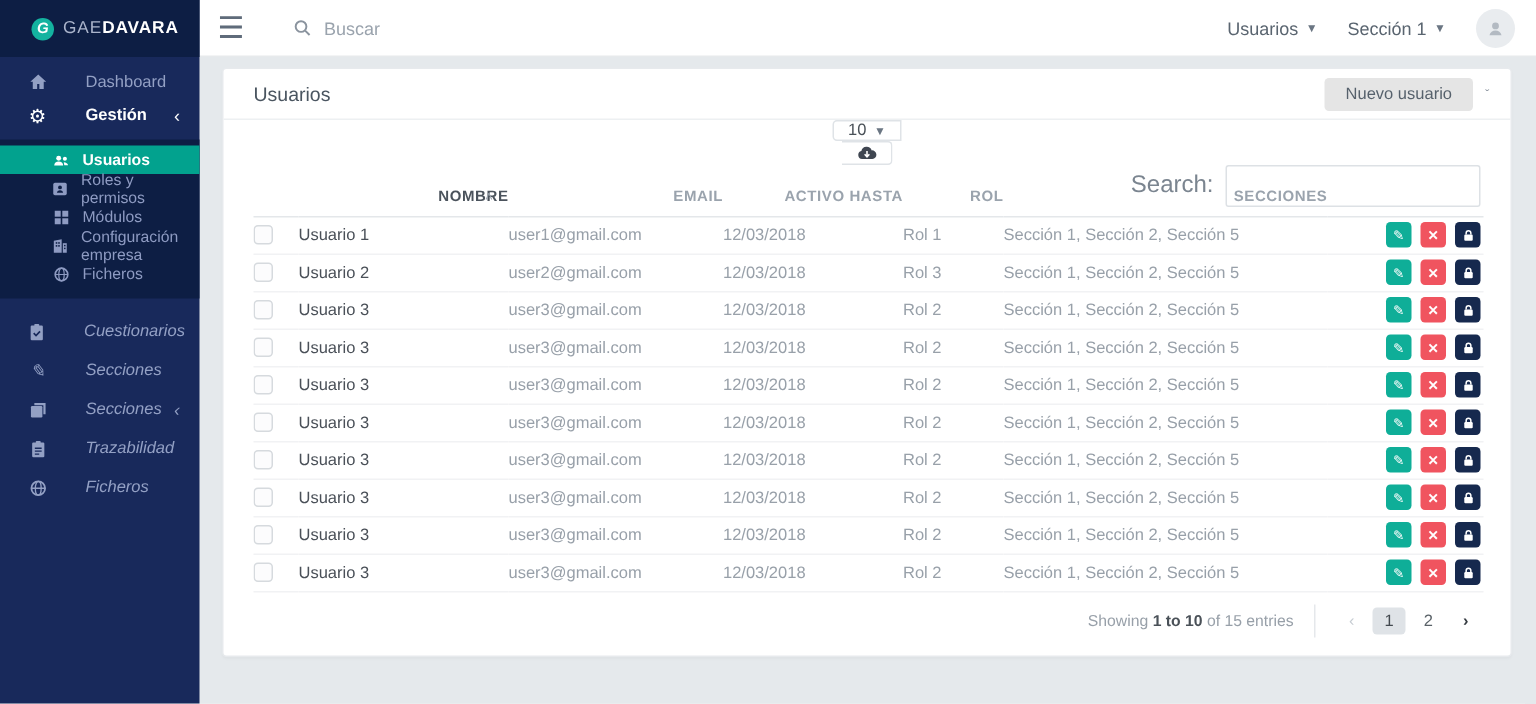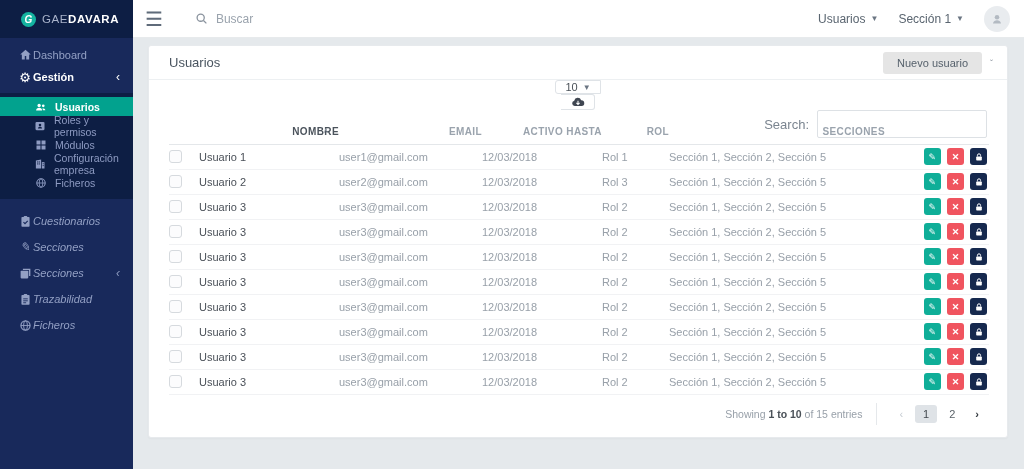--- a/index.html
+++ b/index.html
@@ -9,21 +9,21 @@
   
   .sidebar { position:absolute; left:0; top:0; bottom:0; width:133px;
     background:#18295b; color:#93a0c4; z-index:5; }
   .logo-strip { height:38px; background:#0d1e44; display:flex; align-items:center;
     padding-left:21px; gap:6px; }
   .logo-circle { width:15px; height:15px; border-radius:50%; background:#14b3a0;
     color:#fff; font-size:10px; font-weight:bold; display:flex; align-items:center;
     justify-content:center; font-style:italic; }
   .brand { font-size:11.5px; letter-spacing:.6px; color:#aab4cb; }
   .brand b { color:#ffffff;margin-top:19px; }
-  .nav-item { height:26px; display:flex; align-items:center; gap:1px;
+  .nav-item { height:26px; display:flex; align-items:center; gap:25px;
     padding:0 12px 0 18px; font-size:11px; cursor:pointer; position:relative; }
   .nav-item .ni-icon { width:14px; display:flex; justify-content:center; color:inherit; }
   .nav-item.bright { color:#fff; }
   .nav-top-pad { padding-top:7px; }
   .chev { position:absolute; right:13px; font-size:12px; line-height:1; }
   .submenu { background:#0d1e44; padding:4px 0 7px 0; margin-top:3px; }
   .sub-item { height:19px; display:flex; align-items:center; gap:8px;
     padding:0 8px 0 34px; font-size:10.5px; color:#8e9bc2; cursor:pointer; }
   .sub-item .ni-icon { width:13px; display:flex; justify-content:center; }
   .sub-item.active { background:#02a28e; color:#fff; font-weight:bold; }
@@ -57,21 +57,21 @@
   .btn-new-user { background:#e5e5e5; border:none; border-radius:3px; padding:5px 14px;
     font-size:11px; color:#56616c; cursor:pointer; font-family:"Liberation Sans", sans-serif; }
   .split-caret { font-size:9px; color:#8a939e; cursor:pointer; }
 
   .toolbar { height:40px; display:flex; align-items:center; padding:0 20px;flex-direction:column; }
   .pagesize { display:flex; align-items:center; gap:5px; border:1px solid #dfe3e7; border-radius:3px 0 0 3px;
     height:27px; padding:0 9px; font-size:11px; color:#4a5158; cursor:pointer; }
   .dl-btn { height:27px; width:34px; border:1px solid #dfe3e7; border-left:none; border-radius:0 3px 3px 0;
     display:flex; align-items:center; justify-content:center; color:#3f4651; cursor:pointer; background:#fff; }
   .search-wrap { margin-left:auto; display:flex; align-items:center; gap:8px; }
-  .search-label { font-size:13px; color:#7b8590;margin-left:48px; }
+  .search-label { font-size:16px; color:#7b8590;margin-left:48px; }
   .search-input { width:170px; height:28px; border:1px solid #dde1e5; border-radius:2px;
     font-size:11px; padding:0 8px; outline:none; font-family:"Liberation Sans", sans-serif; }
 
   table.users { width:820px; margin:0 20px; border-collapse:collapse; table-layout:fixed; }
   th { font-size:10px; font-weight:bold; letter-spacing:.4px; color:#9aa3ad; text-align:right;
     height:24px; border-bottom:1px solid #e4e7ea; position:relative; }
   th.col-nombre { color:#4b535c; }
   .sort-caret { position:absolute; right:10px; top:6px; font-size:9px; color:#9aa3ad; font-weight:normal; }
   td { height:25px; font-size:11px; color:#98a0a9; border-bottom:1px solid #f1f2f4; overflow:hidden;
     white-space:nowrap; }

